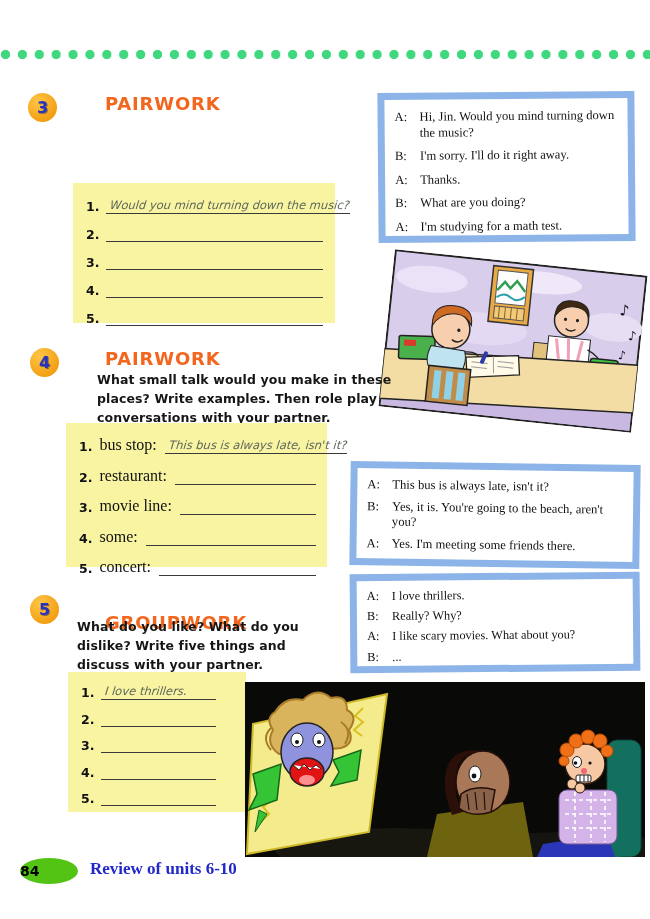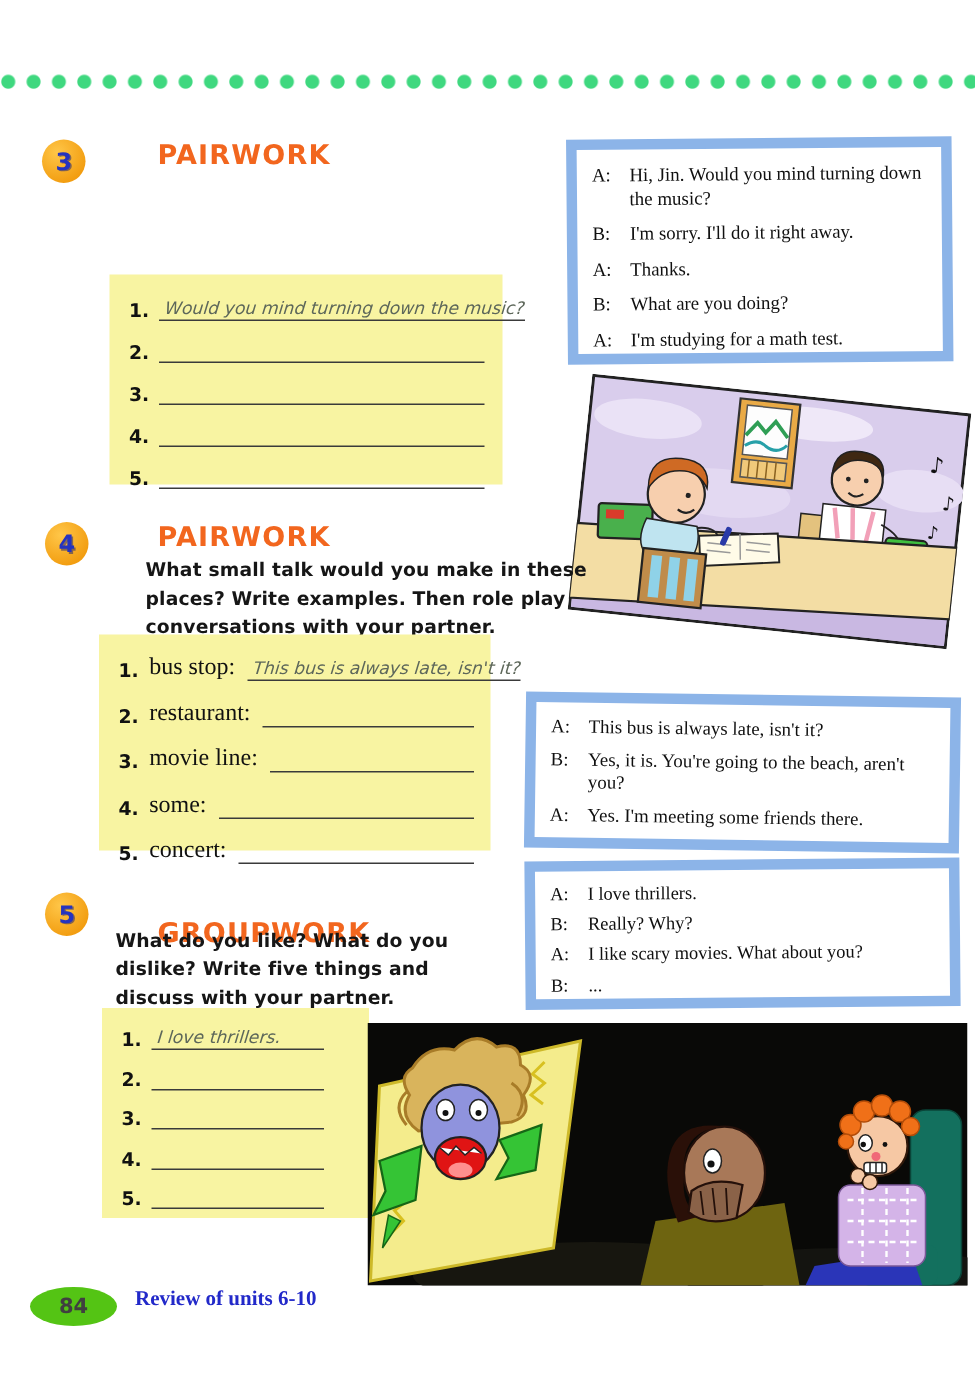--- a/index.html
+++ b/index.html
@@ -40,24 +40,24 @@
   .dlg-tx{flex:1;line-height:1.24;}
   .dlg1{left:378px;top:92px;width:257px;height:150px;transform:rotate(-.5deg);}
   .dlg1 .dlg-row + .dlg-row{margin-top:8px;}
   .dlg2{left:350px;top:463px;width:290px;height:104px;transform:rotate(.8deg);padding-top:9px;}
   .dlg2 .dlg-row + .dlg-row{margin-top:6px;}
   .dlg3{left:350px;top:573px;width:290px;height:99px;transform:rotate(-.5deg);padding-top:8px;font-size:12.3px;}
   .dlg3 .dlg-row + .dlg-row{margin-top:5px;}
   .cartoon1{position:absolute;left:386px;top:262px;width:254px;height:158px;transform:rotate(6deg);}
   .cartoon2{position:absolute;left:245px;top:682px;width:400px;height:175px;}
   .pgnum{position:absolute;left:20px;top:858px;width:58px;height:26px;border-radius:50%;
-        background:var(--footer-green);color:#404040;font-weight:700;font-size:14px;
-        display:flex;align-items:center;justify-content:center;}
+        background:var(--footer-green);color:#000000;font-weight:700;font-size:14px;
+        display:flex;align-items:center;}
   .ftitle{position:absolute;left:90px;top:859px;font-family:"Liberation Serif",serif;
-        font-weight:700;font-size:14px;color:var(--footer-blue);}
+        font-weight:700;font-size:17px;color:var(--footer-blue);}
 </style>
 </head>
 <body>
 
 <div class="page">
 
   <div class="dots"></div>
 
   <div class="badge" style="left:28px;top:93px;">
     <span>3</span>

